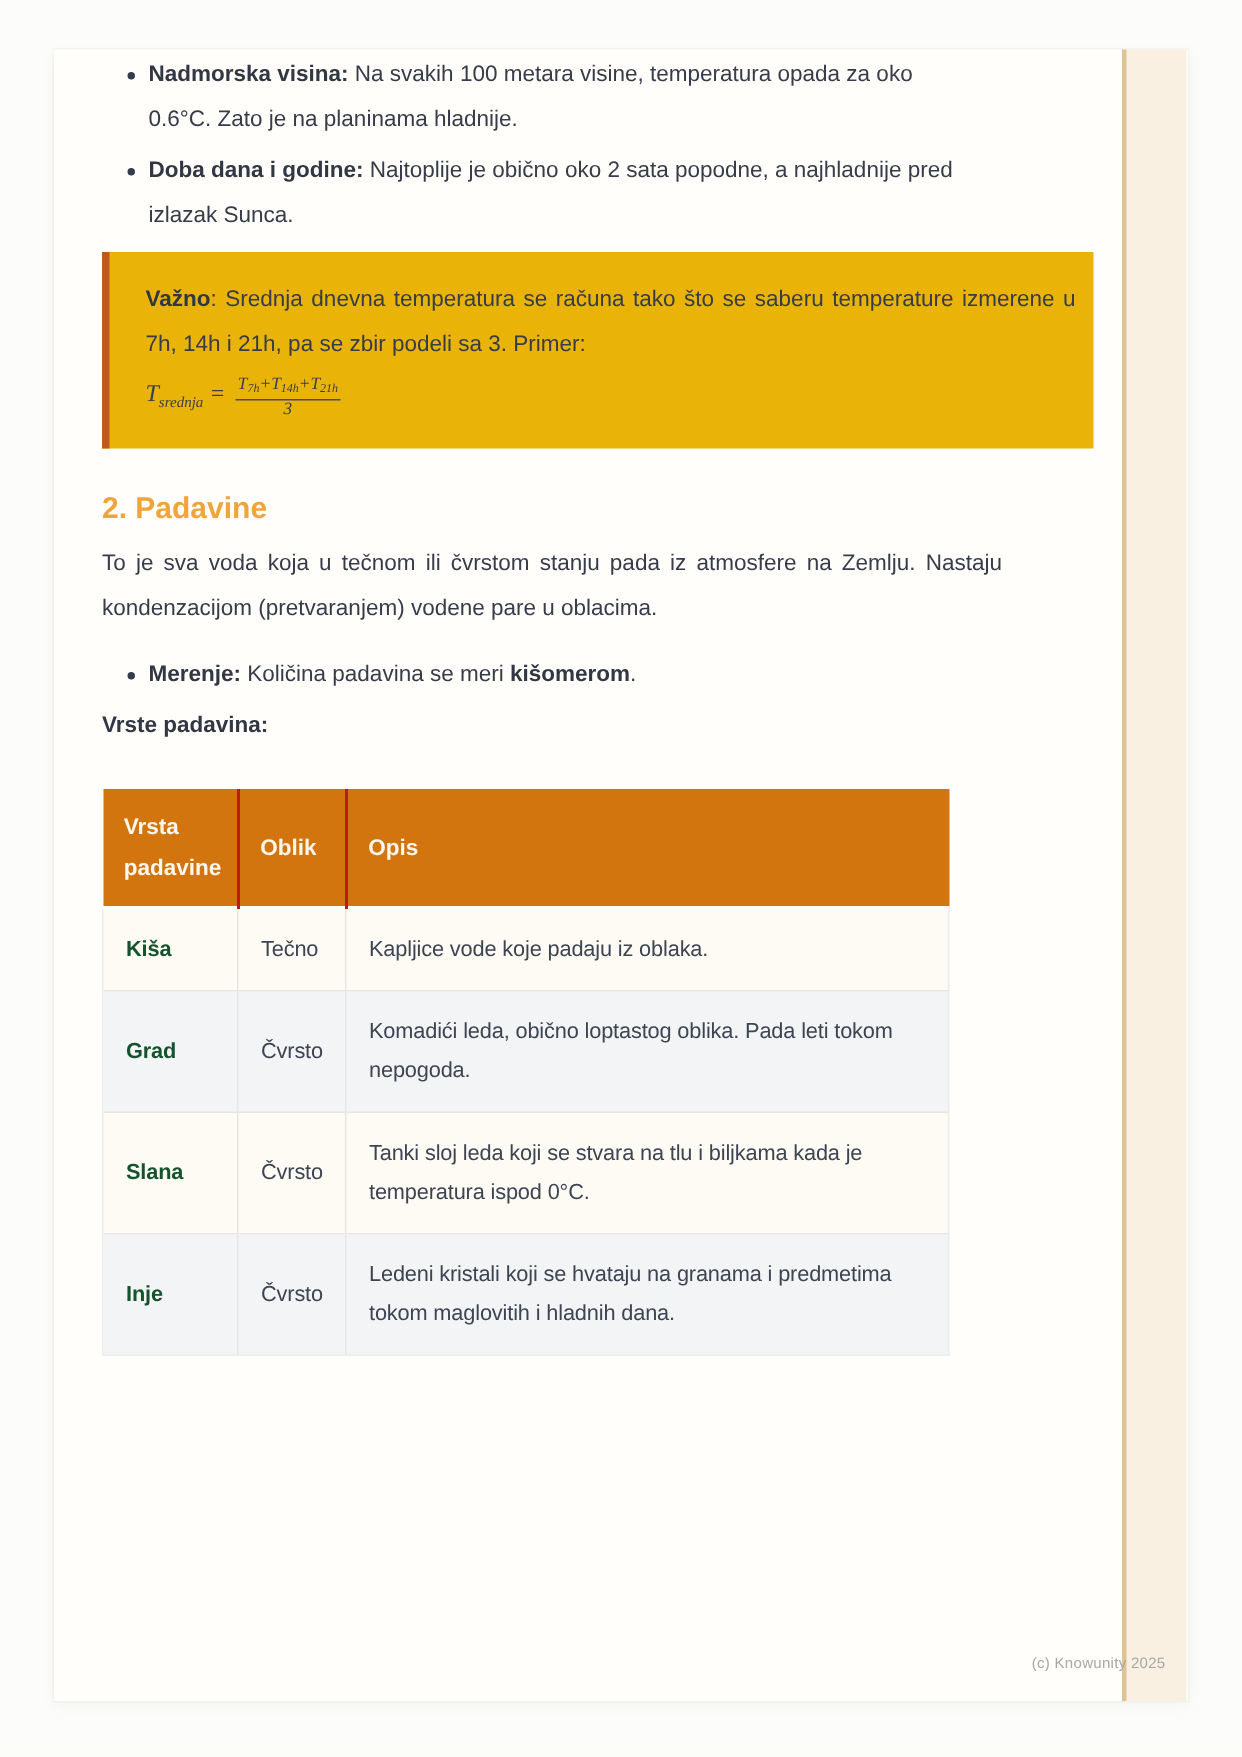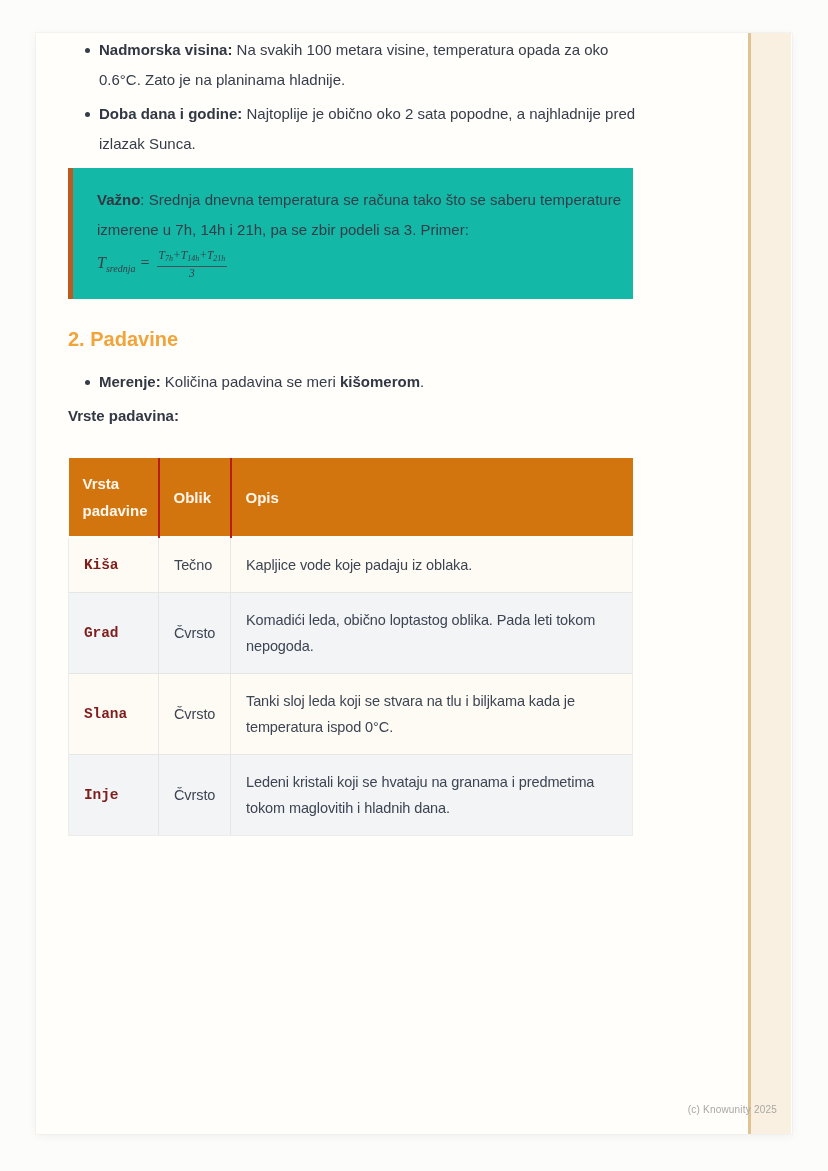--- a/index.html
+++ b/index.html
@@ -39,23 +39,23 @@
   }
   .bullet-marker{
     position:absolute;left:17px;top:13px;
     width:5px;height:5px;border-radius:50%;
     background:#363c49;
   }
   b,.bold{font-weight:bold;color:#313743;}
   
   .callout{
     margin:9px 0 0 0;
-    width:565px;
+    width:661px;
     box-sizing:border-box;
-    background:#14b8a6;
+    background:#eab308;
     border-left:5px solid #bd5b1f;
     padding:17px 12px 12px 24px;
   }
   .callout-text{
     font-size:15px;line-height:30px;
     text-align:justify;
     color:#363c49;
     margin:0;
   }
   .formula-line{
@@ -109,21 +109,21 @@
     padding:12px 14px;line-height:27px;
     vertical-align:middle;
     height:54px;box-sizing:content-box;
   }
   table.ptable th + th{border-left:2px solid #b91c1c;}
   table.ptable td{
     font-size:14.5px;line-height:26px;
     padding:14px 15px;vertical-align:middle;
     color:#3d4452;letter-spacing:-0.1px;
   }
-  table.ptable td.cell-type{font-weight:bold;color:#7f1d1d;font-family:Liberation Mono, monospace;}
+  table.ptable td.cell-type{font-weight:bold;color:#14532d;}
   table.ptable td.cell-form{white-space:nowrap;padding-right:4px;}
   table.ptable tbody tr:nth-child(odd){background:#fdfbf4;}
   table.ptable tbody tr:nth-child(even){background:#f2f4f6;}
   table.ptable tbody td{border-top:1px solid #e6e7e5;}
   table.ptable tbody tr:first-child td{border-top:2px solid #fffdf8;}
   table.ptable tbody td + td{border-left:1px solid #e6e7e5;}
   table.ptable tbody td:first-child{border-left:1px solid #ecedeb;}
   table.ptable tbody td:last-child{border-right:1px solid #ecedeb;}
   table.ptable tbody tr:last-child td{border-bottom:1px solid #ecedeb;}
   
@@ -154,20 +154,21 @@
 
     <div class="callout">
       <p class="callout-text"><b>Važno</b><span>: </span><span>Srednja dnevna temperatura se računa tako što se saberu temperature izmerene u 7h, 14h i 21h, pa se zbir podeli sa 3. Primer:</span></p>
       <div class="formula-line">
         <span>T</span><sub>srednja</sub><span class="eq">=</span><span class="frac"><span class="num"><span>T</span><sub>7h</sub><span>+</span><span>T</span><sub>14h</sub><span>+</span><span>T</span><sub>21h</sub></span><span class="den">3</span></span>
       </div>
     </div>
 
     <h2 class="section-heading">2. Padavine</h2>
 
+    <p class="intro">To je sva voda koja u tečnom ili čvrstom stanju pada iz atmosfere na Zemlju. Nastaju kondenzacijom (pretvaranjem) vodene pare u oblacima.</p>
 
     <ul class="bullets mid">
       <li>
         <span class="bullet-marker"></span>
         <b>Merenje:</b><span> Količina padavina se meri </span><b>kišomerom</b><span>.</span>
       </li>
     </ul>
 
     <p class="table-title">Vrste padavina:</p>
 

